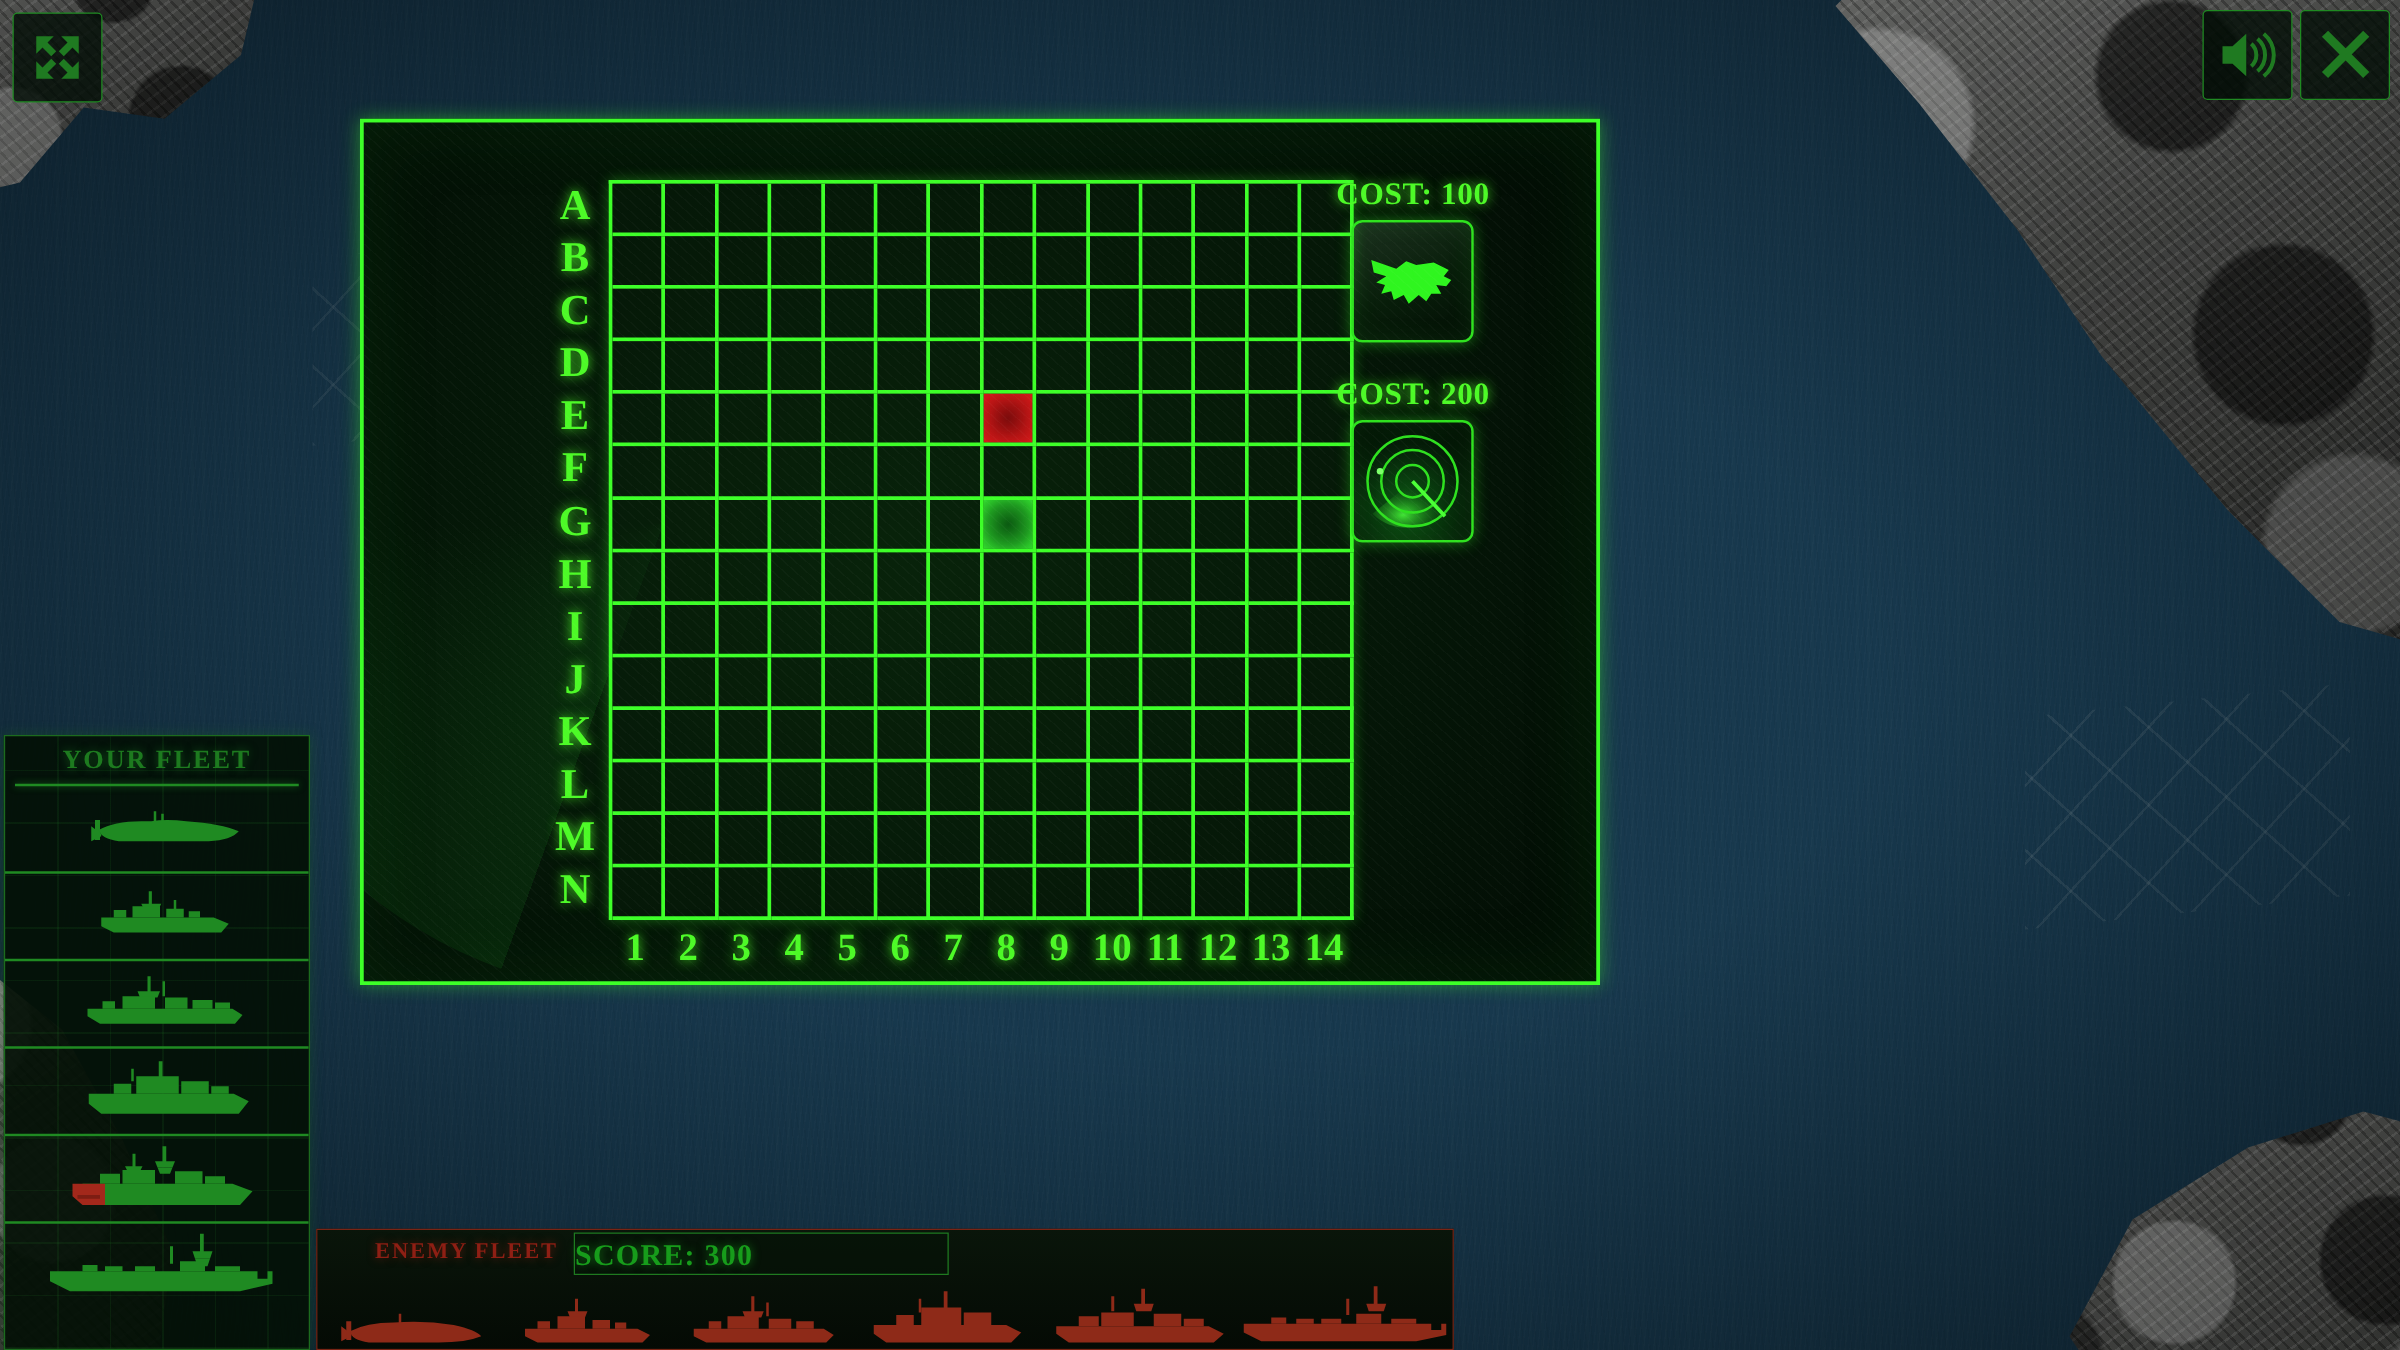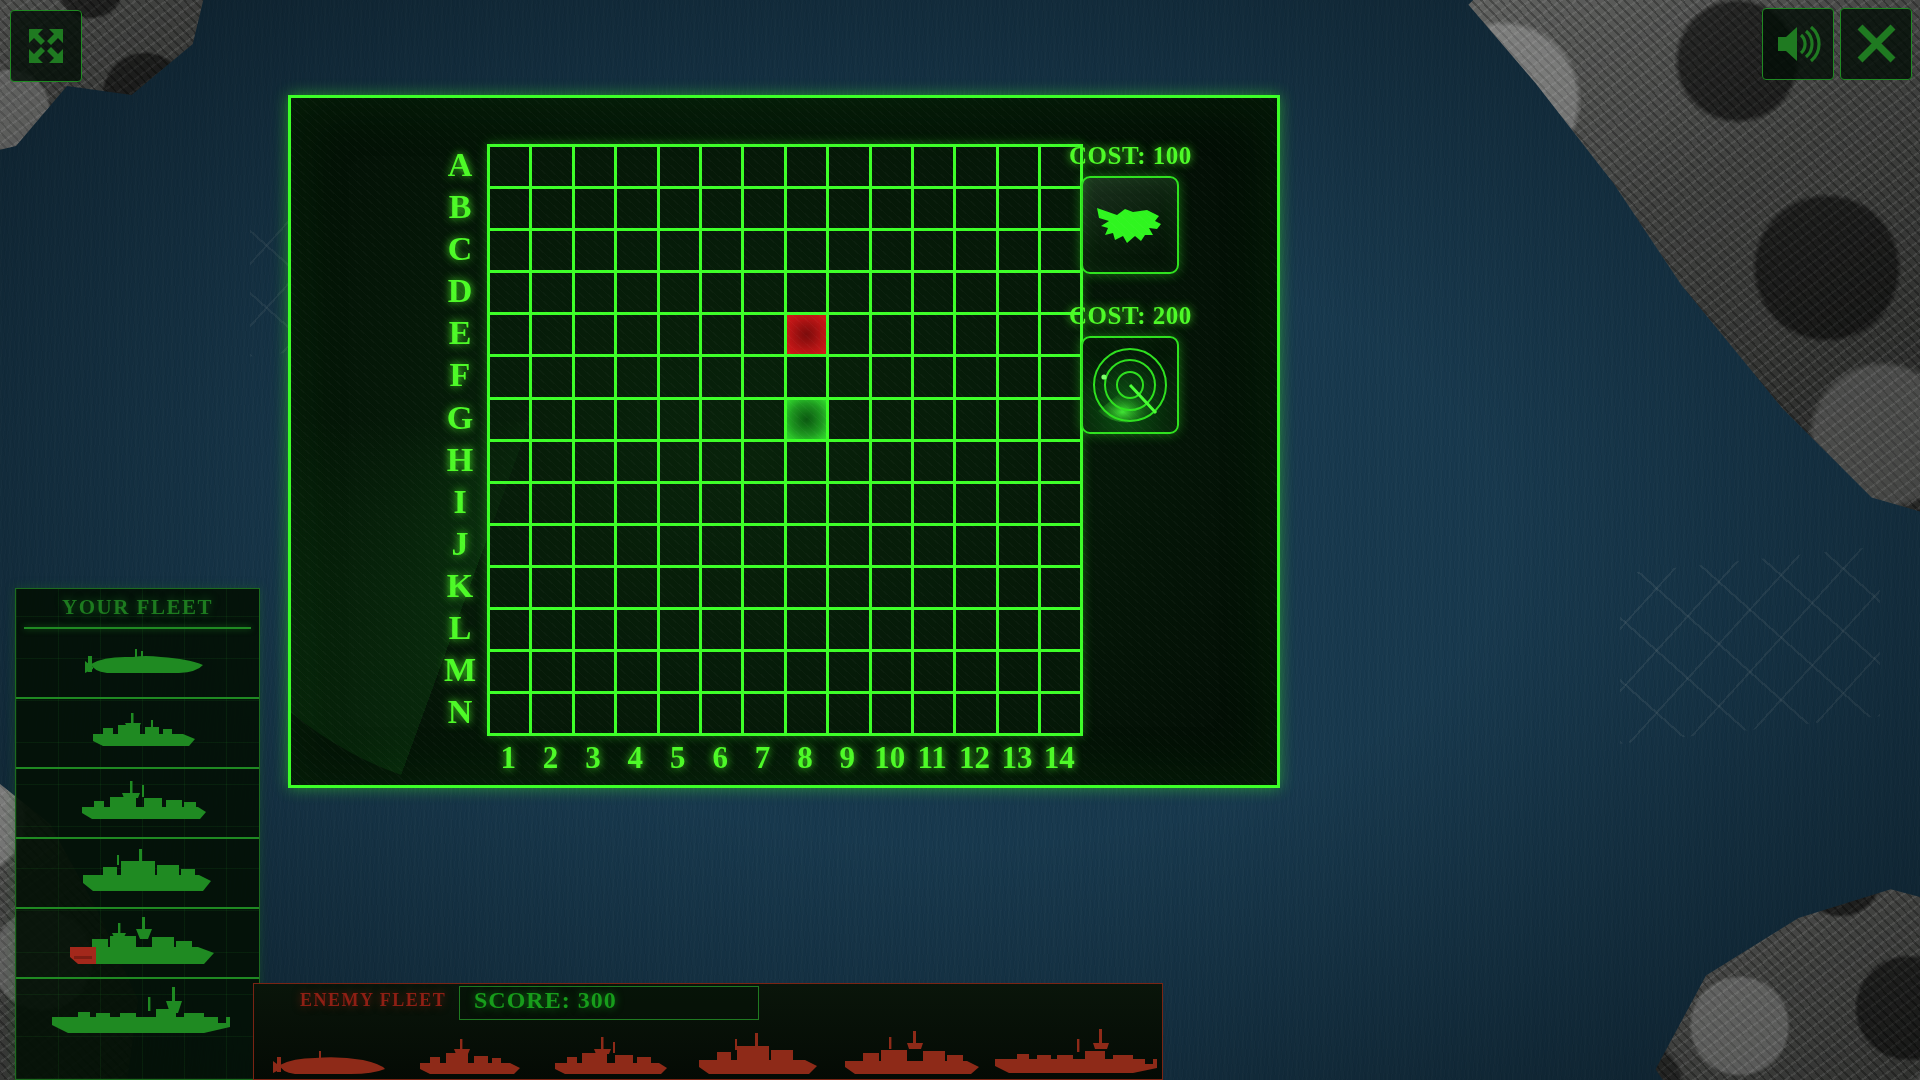--- a/index.html
+++ b/index.html
@@ -164,21 +164,21 @@
     box-shadow:0 0 12px rgba(47,226,31,.45), inset 0 0 18px rgba(30,120,30,.22);
     display:flex; align-items:center; justify-content:center;
     overflow:hidden; position:relative;
   }
   .shop-btn.radar-btn{
     background:radial-gradient(circle at 45% 72%, rgba(25,190,40,.40) 0%, rgba(5,30,8,.97) 58%, #020b03 100%);
   }
 
   
   #your-fleet{
-    position:absolute; left:15px; top:588px; width:245px; height:492px;
+    position:absolute; left:3px; top:588px; width:245px; height:492px;
     background:rgba(3,16,5,.92);
     border:1px solid #1c6b1e;
     box-shadow:0 0 10px rgba(25,110,28,.35);
     overflow:hidden;
   }
   #your-fleet .fleet-bg{
     position:absolute; inset:0;
     background-image:
       repeating-linear-gradient(0deg, rgba(40,160,45,.10) 0 1px, transparent 1px 42px),
       repeating-linear-gradient(90deg, rgba(40,160,45,.10) 0 1px, transparent 1px 42px);
@@ -211,21 +211,21 @@
   }
   #enemy-title{
     position:absolute; left:46px; top:6px;
     color:#8e1f14; font-size:18px; font-weight:bold; letter-spacing:1.5px;
     font-family:"Liberation Serif", serif;
     text-shadow:0 0 8px rgba(180,35,20,.5);
   }
   #score-box{
     position:absolute; left:205px; top:2px; width:300px; height:34px;
     border:1px solid #1f7a20; background:rgba(5,18,6,.6);
-    display:flex; align-items:flex-start; padding-left:14px;
+    display:flex; align-items:flex-end; 
   }
   #score-text{
     color:#179c1b; font-size:24px; font-weight:bold; letter-spacing:1px;
     font-family:"Liberation Serif", serif;
     text-shadow:0 0 8px rgba(25,180,30,.6);
   }
   #enemy-ships{
     position:absolute; left:0; bottom:0; width:100%; height:58px;
     display:flex; align-items:flex-end;
   }

